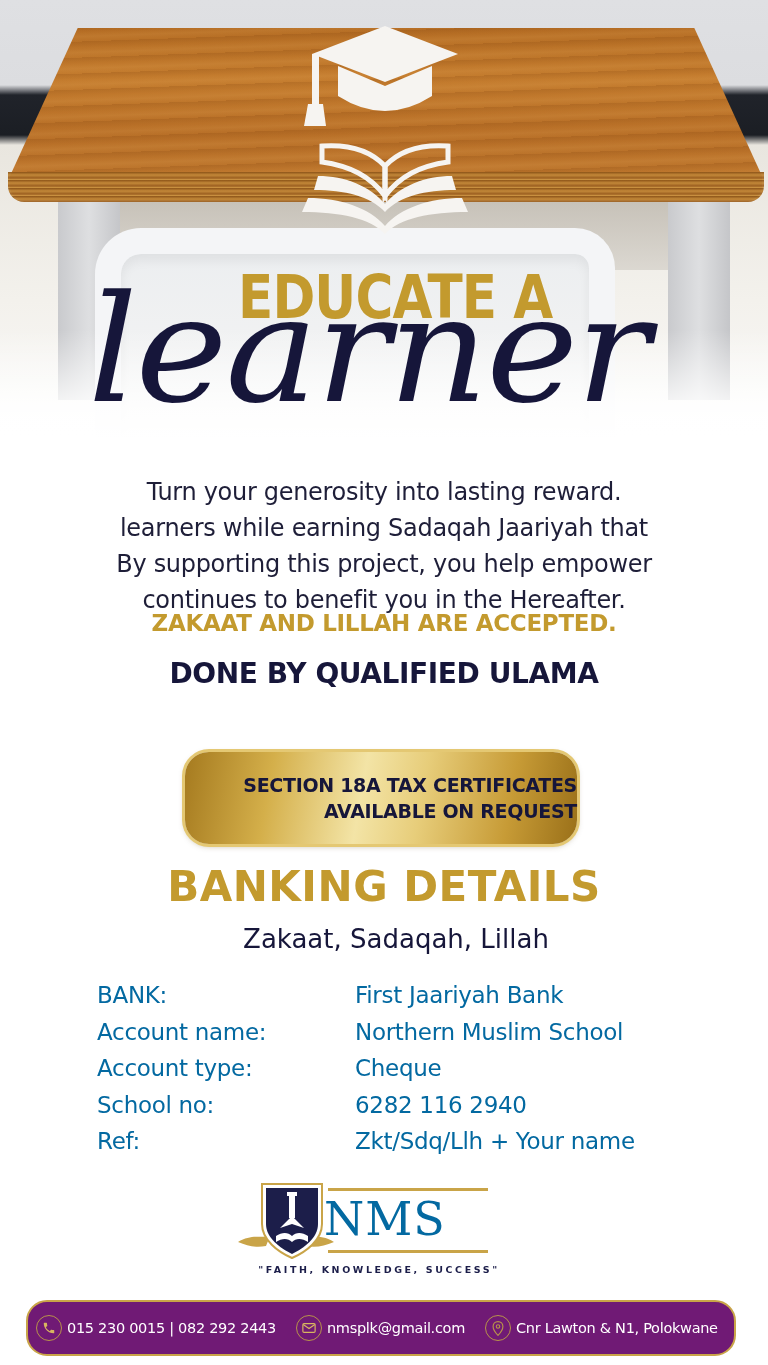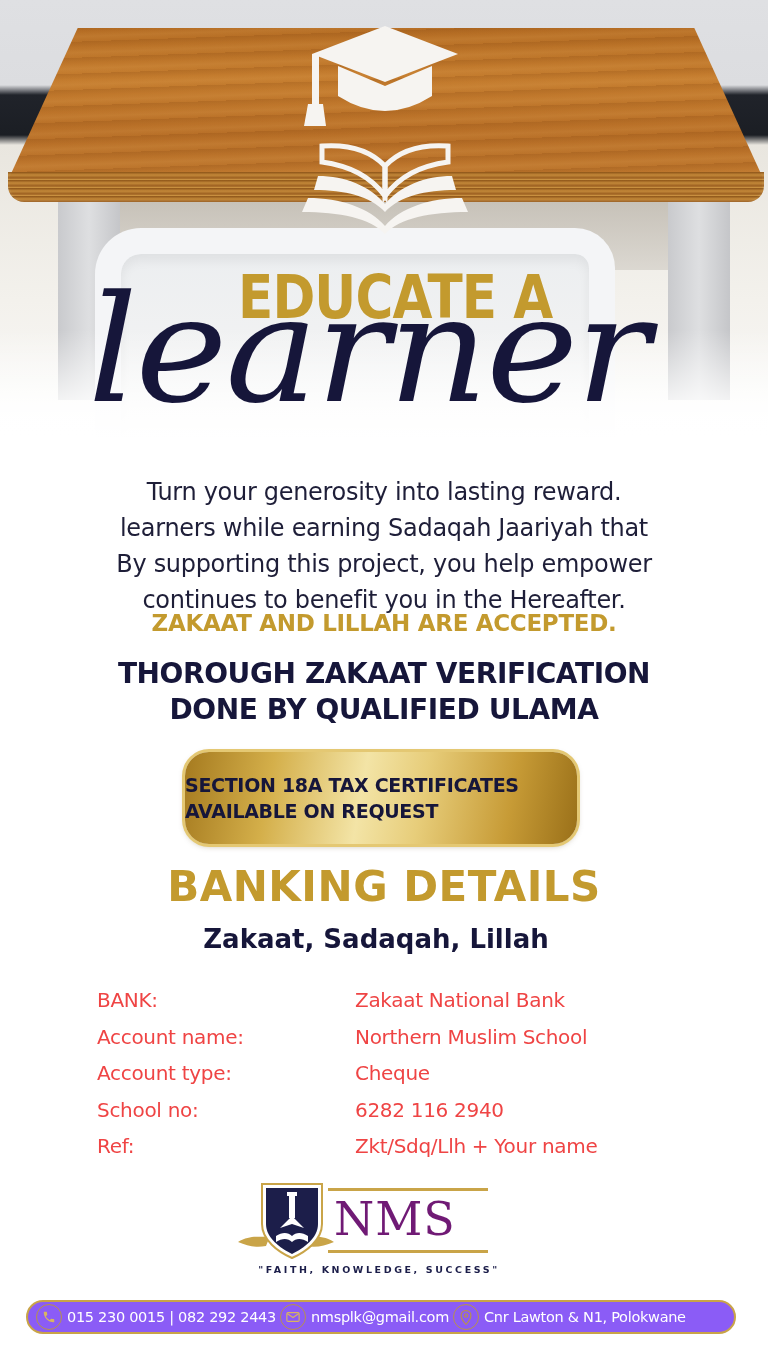--- a/index.html
+++ b/index.html
@@ -77,61 +77,61 @@
     position: absolute; left: 40px; top: 656px; width: 688px; text-align: center;
     font-family: "DejaVu Sans", sans-serif; font-weight: bold; font-size: 28px; line-height: 36px;
     color: #16163a; letter-spacing: -0.4px;
   }
 
   
   .tax-pill {
     position: absolute; left: 185px; top: 752px; width: 392px; height: 92px; border-radius: 24px;
     background: linear-gradient(100deg, #a57a1f 0%, #d4af4a 22%, #f3e4a6 45%, #e7cd7a 60%, #c79b36 82%, #9a7019 100%);
     box-shadow: 0 0 0 3px #e4c873, 0 2px 6px rgba(80,60,10,0.35);
-    display: flex; flex-direction: column; align-items: flex-start; justify-content: center;
+    display: flex; flex-direction: column; align-items: flex-end; justify-content: center;
   }
   .tax-pill span {
     font-family: "DejaVu Sans", sans-serif; font-weight: bold; font-size: 19px; line-height: 26px;
     color: #16163a; letter-spacing: -0.3px;
   }
 
   
   .bank-title {
     position: absolute; left: 40px; top: 862px; width: 688px; text-align: center;
     font-family: "DejaVu Sans", sans-serif; font-weight: bold; font-size: 42px; color: #c39a2e;
     letter-spacing: 0.5px;
   }
   .bank-sub {
-    position: absolute; left: 32px; top: 924px; width: 688px; text-align: center;
-    font-family: "DejaVu Sans", sans-serif; font-weight: bold; font-size: 26px; color: #16163a;
+    position: absolute; left: 52px; top: 924px; width: 688px; text-align: center;
+    font-family: "DejaVu Sans", sans-serif; font-weight: normal; font-size: 26px; color: #16163a;
   }
   .bank-table { position: absolute; left: 97px; top: 982px; width: 620px; }
-  .bank-row { display: flex; height: 36.5px; align-items: center;
-    font-family: "DejaVu Sans", sans-serif; font-size: 20px; color: #ef4444; letter-spacing: -0.3px; }
+  .bank-row { display: flex; height: 36.5px; align-items: flex-start;
+    font-family: "DejaVu Sans", sans-serif; font-size: 23px; color: #0369a1; letter-spacing: -0.3px; }
   .bank-row .lbl { width: 258px; }
 
   
   .logo { position: absolute; left: 236px; top: 1180px; width: 300px; height: 100px; }
   .logo .nms {
-    position: absolute; left: 98px; top: 12px;
-    font-family: "DejaVu Serif", serif; font-size: 46px; color: #701a75; letter-spacing: 1px;
+    position: absolute; left: 88px; top: 12px;
+    font-family: "DejaVu Serif", serif; font-size: 46px; color: #0369a1; letter-spacing: 1px;
   }
   .logo .rule-top { position: absolute; left: 92px; top: 8px; width: 160px; height: 3px; background: #c9a448; }
   .logo .rule-bot { position: absolute; left: 92px; top: 70px; width: 160px; height: 3px; background: #c9a448; }
   .logo .tagline {
     position: absolute; left: 8px; top: 84px; width: 270px; text-align: center;
     font-family: "DejaVu Sans", sans-serif; font-weight: bold; font-size: 9.5px; letter-spacing: 2.6px; color: #1c1e4a;
   }
   .logo svg.crest { position: absolute; left: 0; top: 0; }
 
   
   .contact-bar {
-    position: absolute; left: 26px; top: 1300px; width: 710px; height: 34px; border-radius: 21px;
-    background: #8b5cf6; border: 2.5px solid #c9a448;
-    display: flex; align-items: center; padding: 0 6px 0 8px; gap: 4px;
+    position: absolute; left: 26px; top: 1300px; width: 710px; height: 56px; border-radius: 21px;
+    background: #701a75; border: 2.5px solid #c9a448;
+    display: flex; align-items: center; padding: 0 6px 0 8px; gap: 20px;
     font-family: "DejaVu Sans", sans-serif; font-size: 14.5px; color: #ffffff; letter-spacing: -0.3px;
   }
   .contact-item { display: flex; align-items: center; gap: 5px; white-space: nowrap; }
   .contact-icon {
     width: 26px; height: 26px; border-radius: 50%; border: 1.6px solid #b8934a;
     display: flex; align-items: center; justify-content: center; flex: none;
   }
 </style>
 </head>
 <body>
@@ -167,36 +167,35 @@
 
 <div class="intro">
   <div>Turn your generosity into lasting reward.</div>
   <div>learners while earning Sadaqah Jaariyah that</div>
   <div>By supporting this project, you help empower</div>
   <div>continues to benefit you in the Hereafter.</div>
 </div>
 <div class="accepted">ZAKAAT AND LILLAH ARE ACCEPTED.</div>
 
 <div class="verification">
-  <div>THOROUGH ZAKAAT VERIFICATION</div>
   <div>DONE BY QUALIFIED ULAMA</div>
 </div>
 
 <div class="tax-pill">
   <span>SECTION 18A TAX CERTIFICATES</span>
   <span>AVAILABLE ON REQUEST</span>
 </div>
 
 <div class="bank-title">BANKING DETAILS</div>
 <div class="bank-sub">Zakaat, Sadaqah, Lillah</div>
 
 <div class="bank-table">
   <div class="bank-row">
     <span class="lbl">BANK:</span>
-    <span class="val">Zakaat National Bank</span>
+    <span class="val">First Jaariyah Bank</span>
   </div>
   <div class="bank-row">
     <span class="lbl">Account name:</span>
     <span class="val">Northern Muslim School</span>
   </div>
   <div class="bank-row">
     <span class="lbl">Account type:</span>
     <span class="val">Cheque</span>
   </div>
   <div class="bank-row">

